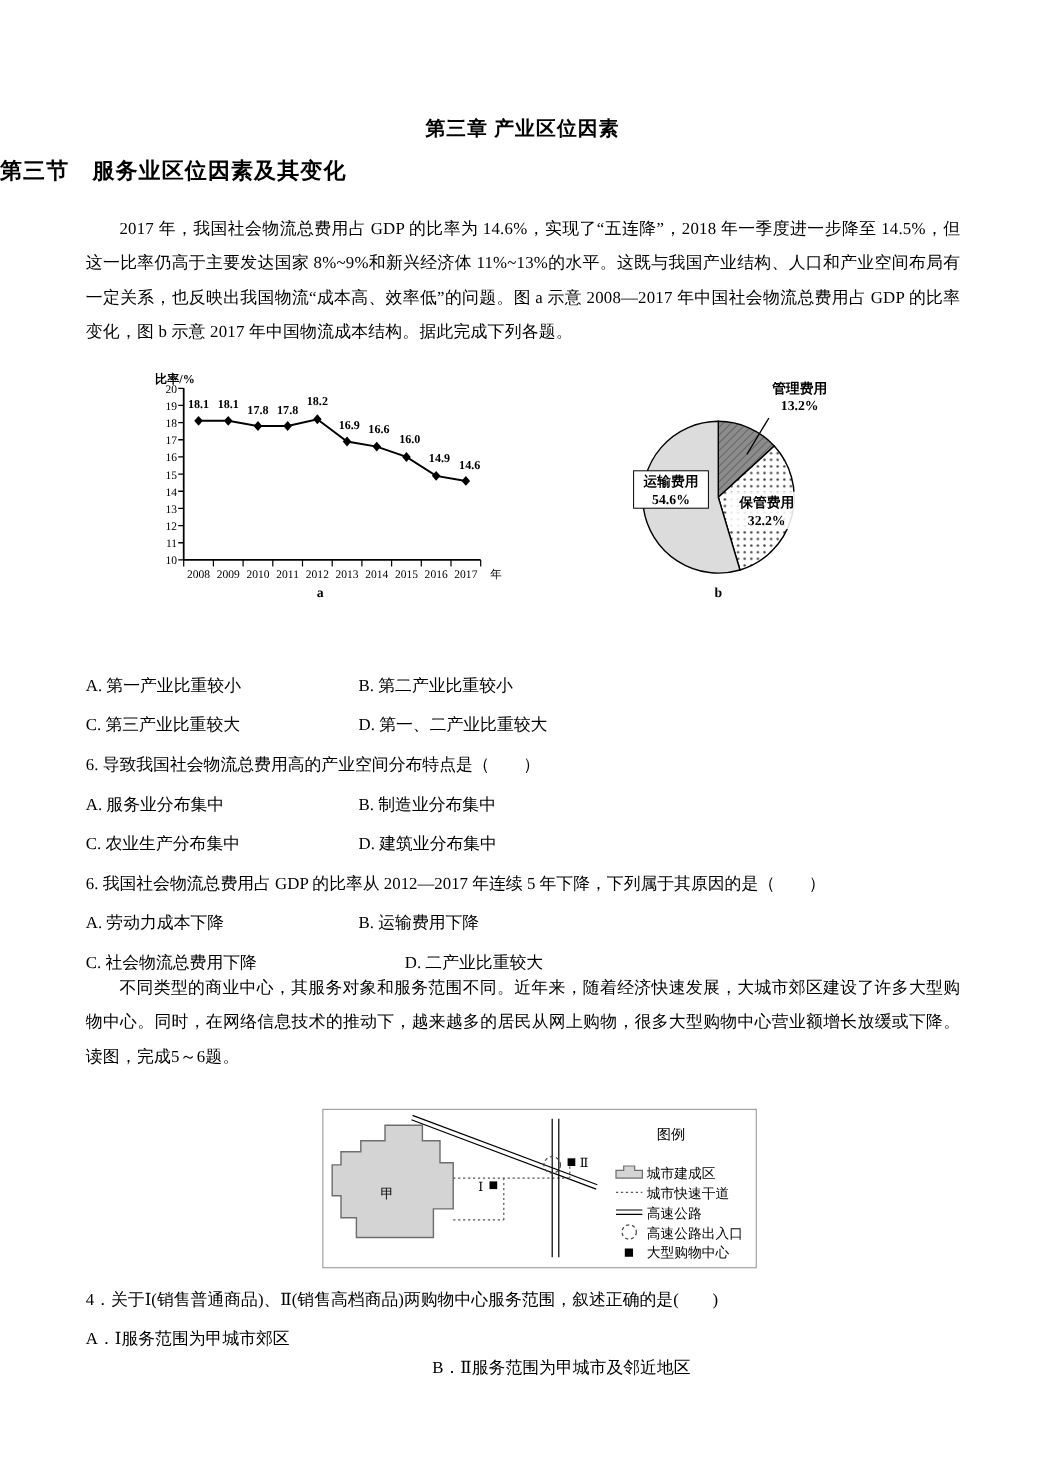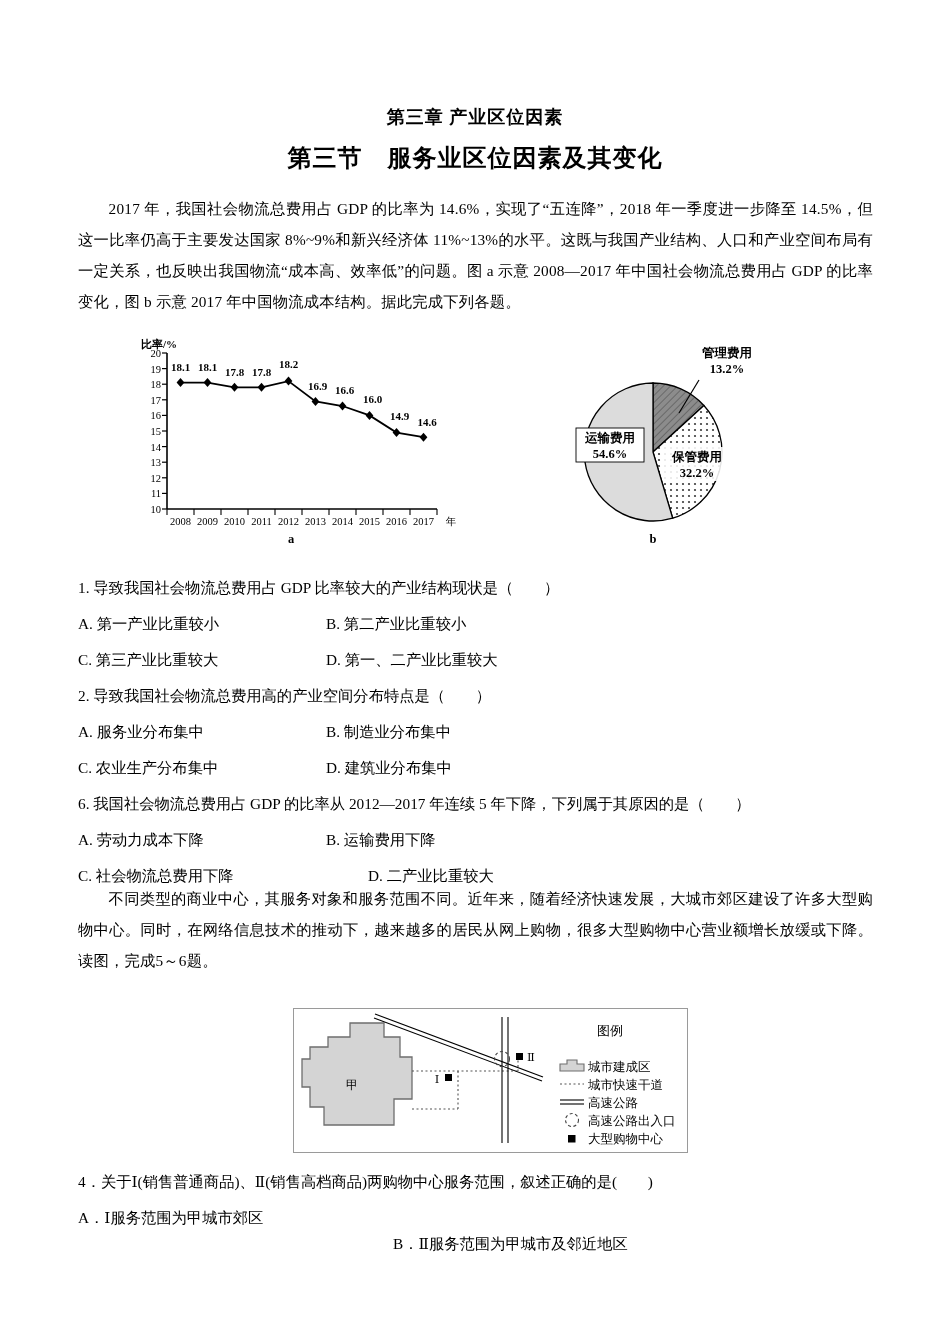--- a/index.html
+++ b/index.html
@@ -29,22 +29,21 @@
     width: 950px;
     text-align: center;
     font-size: 18px;
     font-weight: bold;
     letter-spacing: 1px;
   }
   .title-2 {
     position: absolute;
     left: 0; top: 142px;
     width: 950px;
-    text-align: center;
-    font-size: 24px;
+    font-size: 20px;
     font-weight: bold;
     letter-spacing: 1px;
   }
 
   
   .para {
     position: absolute;
     font-size: 15.3px;
     line-height: 31px;
     text-align: justify;
@@ -253,31 +252,30 @@
       <g>
         <rect x="34" y="91" width="68" height="34" fill="#ffffff" stroke="#000" stroke-width="0.9"></rect>
         <text x="68" y="105" font-size="12.5" font-weight="bold" text-anchor="middle">运输费用</text>
         <text x="68" y="121" font-size="12.5" font-weight="bold" text-anchor="middle">54.6%</text>
       </g>
 
       <text x="111" y="206" font-size="12.5" font-weight="bold" text-anchor="middle">b</text>
     </svg>
   </div>
 
-  <div class="qline" style="left:78px; top:578px;">1. 导致我国社会物流总费用占 GDP 比率较大的产业结构现状是（　　）</div>
   <div class="opt-row" style="top:614px;">
     <span class="opt-a">A. 第一产业比重较小</span>
     <span class="opt-b">B. 第二产业比重较小</span>
   </div>
   <div class="opt-row" style="top:650px;">
     <span class="opt-a">C. 第三产业比重较大</span>
     <span class="opt-b">D. 第一、二产业比重较大</span>
   </div>
 
-  <div class="qline" style="left:78px; top:686px;">2. 导致我国社会物流总费用高的产业空间分布特点是（　　）</div>
+  <div class="qline" style="left:78px; top:686px;">6. 导致我国社会物流总费用高的产业空间分布特点是（　　）</div>
   <div class="opt-row" style="top:722px;">
     <span class="opt-a">A. 服务业分布集中</span>
     <span class="opt-b">B. 制造业分布集中</span>
   </div>
   <div class="opt-row" style="top:758px;">
     <span class="opt-a">C. 农业生产分布集中</span>
     <span class="opt-b">D. 建筑业分布集中</span>
   </div>
 
   <div class="qline" style="left:78px; top:794px;">6. 我国社会物流总费用占 GDP 的比率从 2012—2017 年连续 5 年下降，下列属于其原因的是（　　）</div>

